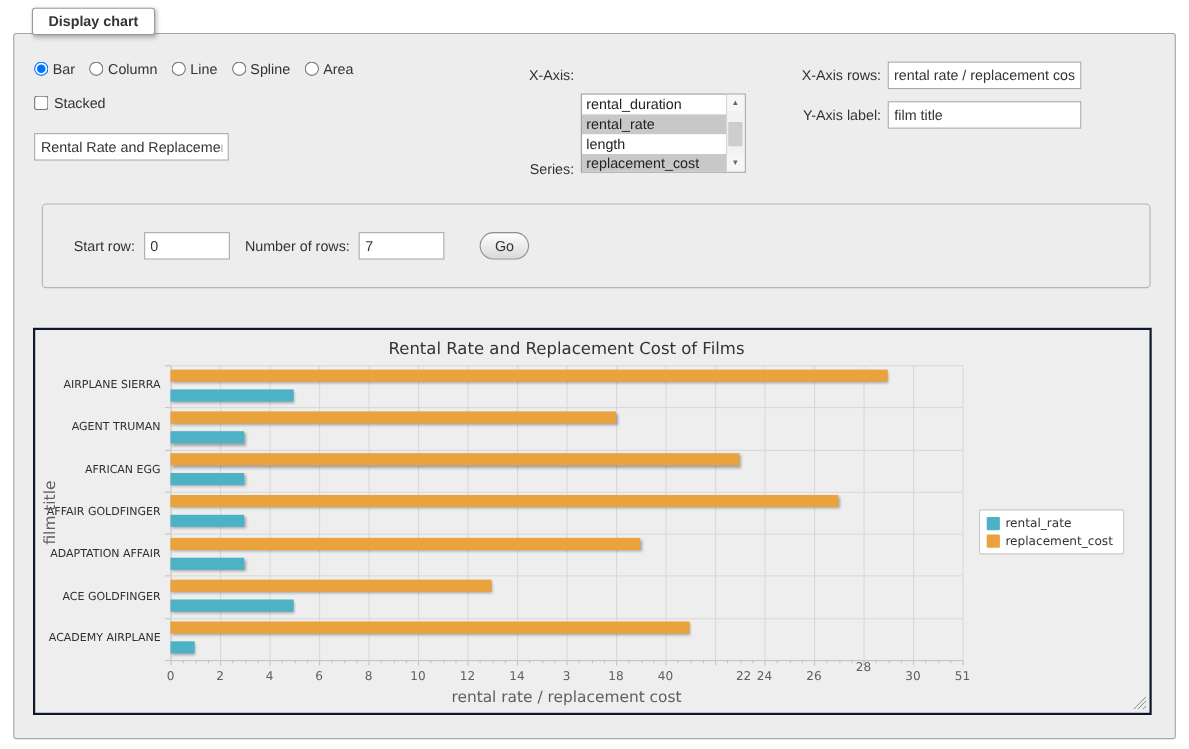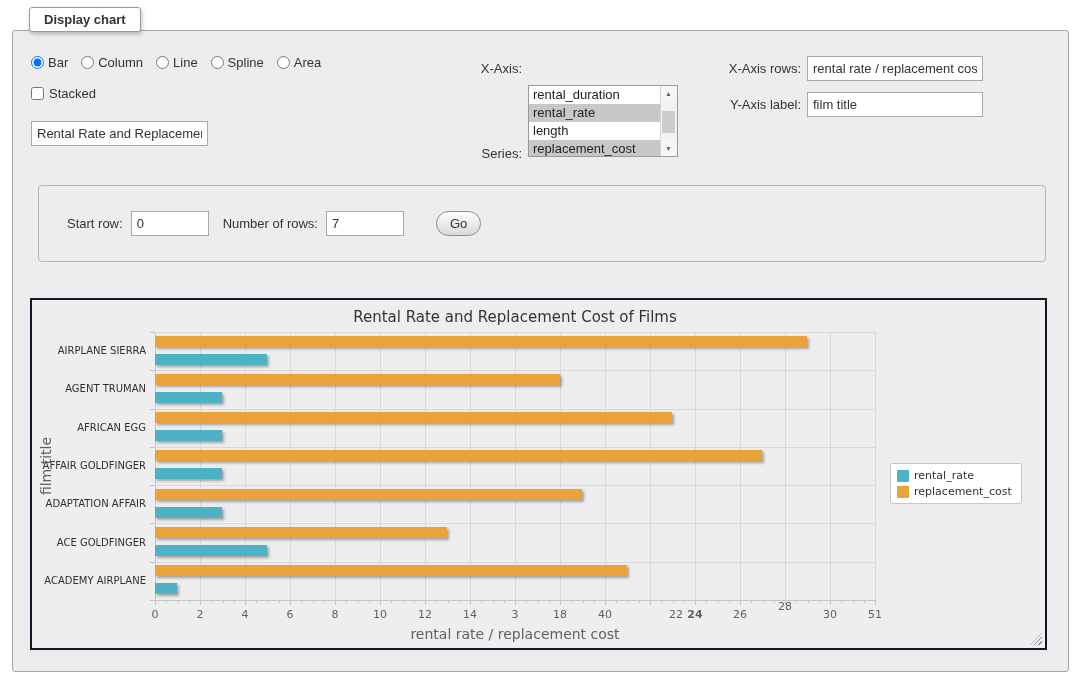--- a/index.html
+++ b/index.html
@@ -196,21 +196,21 @@
       <div class="tick" style="left: 528px; top: 300px; height: 5px;"></div>
       <div class="xtick-label" style="left: 513px; top: 308px;">18</div>
       <div class="vgrid" style="left: 573px; top: 32px; width: 1px; height: 268px;"></div>
       <div class="tick" style="left: 573px; top: 300px; height: 5px;"></div>
       <div class="xtick-label" style="left: 558px; top: 308px;">40</div>
       <div class="vgrid" style="left: 618px; top: 32px; width: 1px; height: 268px;"></div>
       <div class="tick" style="left: 618px; top: 300px; height: 5px;"></div>
       <div class="xtick-label" style="left: 603px; top: 308px; margin-left: 26px;">22</div>
       <div class="vgrid" style="left: 663px; top: 32px; width: 1px; height: 268px;"></div>
       <div class="tick" style="left: 663px; top: 300px; height: 5px;"></div>
-      <div class="xtick-label" style="left: 648px; top: 308px; font-weight: bold;">24</div>
+      <div class="xtick-label" style="left: 648px; top: 308px;">24</div>
       <div class="vgrid" style="left: 708px; top: 32px; width: 1px; height: 268px;"></div>
       <div class="tick" style="left: 708px; top: 300px; height: 5px;"></div>
       <div class="xtick-label" style="left: 693px; top: 308px;">26</div>
       <div class="vgrid" style="left: 753px; top: 32px; width: 1px; height: 268px;"></div>
       <div class="tick" style="left: 753px; top: 300px; height: 5px;"></div>
       <div class="xtick-label" style="left: 738px; top: 300px;">28</div>
       <div class="vgrid" style="left: 798px; top: 32px; width: 1px; height: 268px;"></div>
       <div class="tick" style="left: 798px; top: 300px; height: 5px;"></div>
       <div class="xtick-label" style="left: 783px; top: 308px;">30</div>
       <div class="vgrid" style="left: 843px; top: 32px; width: 1px; height: 268px;"></div>

